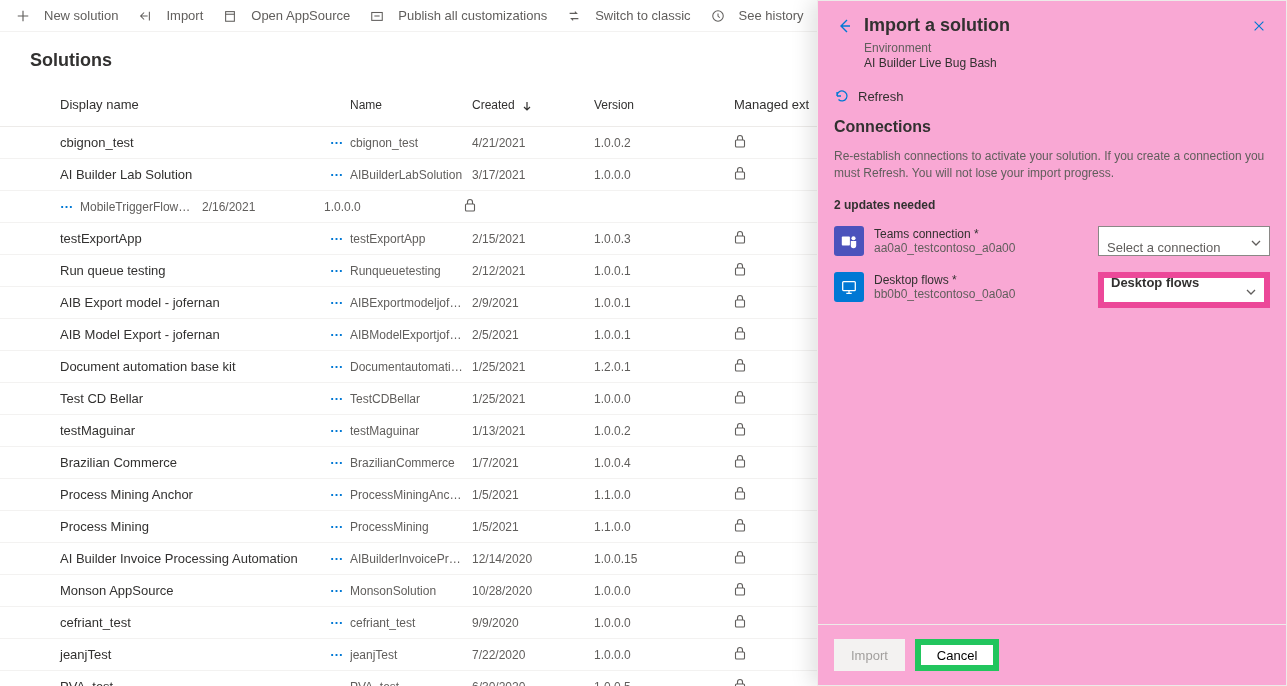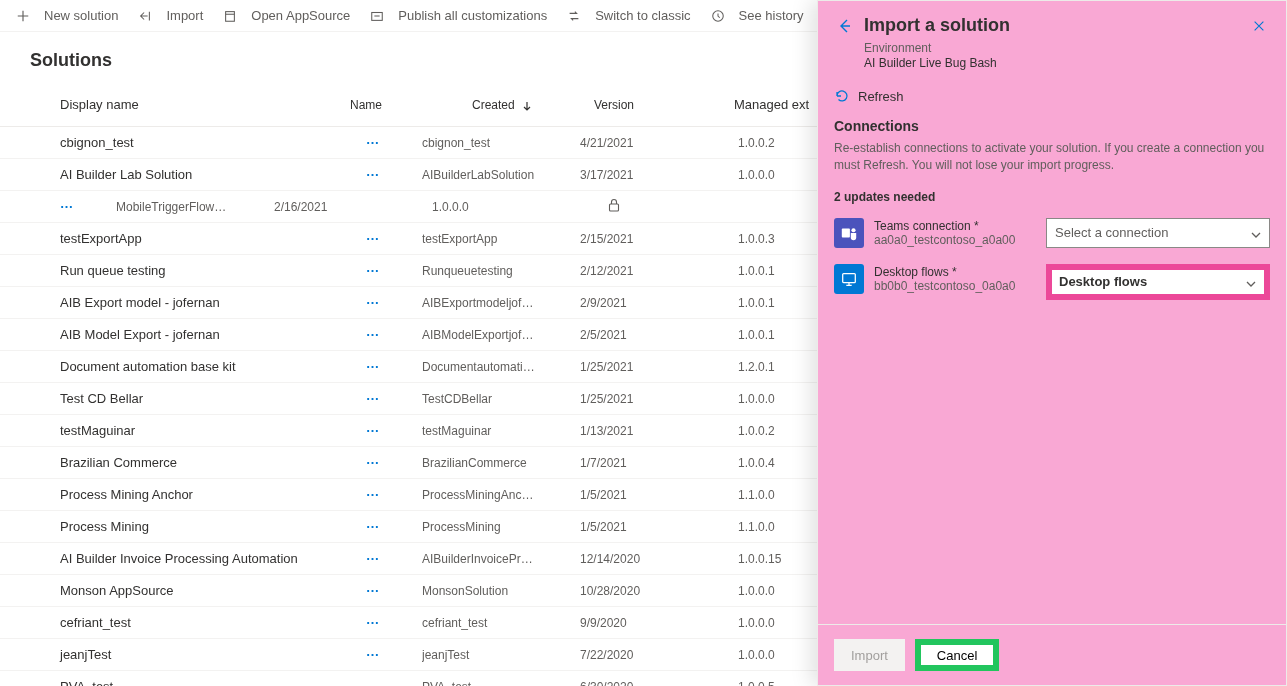--- a/index.html
+++ b/index.html
@@ -11,21 +11,21 @@
   .cmdbar .cmd .ic { width: 14px; height: 14px; display: inline-flex; align-items: center; justify-content: center; }
   .cmdbar .cmd svg { stroke: #605e5c; fill: none; }
 
   
   .main { position: absolute; left: 0; top: 32px; right: 0; bottom: 0; overflow: hidden; }
   .page-title { font-size: 18px; font-weight: 600; color: #323130; padding: 18px 30px 12px; }
 
   .grid { width: 100%; }
   .grid-head, .grid-row { display: flex; align-items: center; padding: 0 10px 0 60px; }
   .grid-head { height: 44px; border-bottom: 1px solid #edebe9; color: #605e5c; font-size: 13px; }
-  .grid-row { height: 32px; border-bottom: 1px solid #f3f2f1; font-size: 13px; gap: 36px; }
+  .grid-row { height: 32px; border-bottom: 1px solid #f3f2f1; font-size: 13px; }
   .col-disp { width: 270px; }
   .col-actions { width: 20px; color: #0078d4; font-weight: bold; letter-spacing: 1px; cursor: pointer; }
   .col-name { width: 122px; color: #605e5c; font-size: 12px; overflow: hidden; text-overflow: ellipsis; white-space: nowrap; padding-right:8px;}
   .col-created { width: 122px; color: #605e5c; font-size: 12px; }
   .col-version { width: 140px; color: #605e5c; font-size: 12px; }
   .col-managed { width: 80px; display:flex; align-items:center; color:#605e5c;}
   .grid-head .col-actions { visibility:hidden; }
   .grid-head .col-disp, .grid-head .col-name, .grid-head .col-created, .grid-head .col-version, .grid-head .col-managed { color:#323130; }
   .grid-row .col-disp { color:#323130; }
   .lock-ic { width:12px; height:14px; }
@@ -36,33 +36,33 @@
   .panel-head { display:flex; align-items:flex-start; padding: 14px 16px 4px 16px; }
   .panel-back { width:22px; height:22px; margin-right:8px; cursor:pointer; display:flex; align-items:center; justify-content:center;}
   .panel-title { font-size: 18px; font-weight:600; flex:1;}
   .panel-close { width:22px; height:22px; cursor:pointer; display:flex; align-items:center; justify-content:center; }
   .panel-sub { padding: 0 16px 0 46px; font-size:12px; color:#605e5c; }
   .panel-sub .env-name { color:#323130; margin-top:1px; }
 
   .panel-body { padding: 18px 16px 0 16px; flex:1; overflow:auto; }
   .refresh-row { display:flex; align-items:center; gap:8px; color:#323130; cursor:pointer; margin-bottom:14px; }
   .refresh-row .ic { width:16px; height:16px; }
-  .section-title { font-weight:600; font-size:14px; margin-bottom:6px; }
+  .section-title { font-weight:600; font-size:16px; margin-bottom:12px; }
   .section-desc { font-size:12px; color:#605e5c; line-height:1.4; margin-bottom:16px; }
   .upd-needed { font-size:12px; font-weight:600; margin-bottom:14px; }
 
   .conn-row { display:flex; align-items:flex-start; margin-bottom:16px; gap:10px; }
   .conn-icon { width:30px; height:30px; border-radius:3px; display:flex; align-items:center; justify-content:center; flex-shrink:0; }
   .conn-icon.teams { background:#4b53bc; }
   .conn-icon.desktop { background:#0078d4; }
   .conn-icon svg { fill:#fff; }
   .conn-label { flex:1; min-width:0; padding-top:1px;}
   .conn-label .ln1 { font-size:12px; color:#323130; }
   .conn-label .ln2 { font-size:12px; color:#605e5c; word-break:break-all;}
-  .conn-select { width:224px; height:30px; border:1px solid #8a8886; background:#fff; display:flex; align-items:center; padding:0 8px; font-size:13px; cursor:pointer; position:relative; }
+  .conn-select { width:172px; height:30px; border:1px solid #8a8886; background:#fff; display:flex; align-items:flex-end; padding:0 8px; font-size:13px; cursor:pointer; position:relative; }
   .conn-select.active { border:6px solid #ec4899; padding:12px 7px;font-weight:bold; }
   .conn-select .chev { position:absolute; right:8px; top:50%; transform:translateY(-50%); width:10px; height:10px; }
   .conn-select .sel-text { color:#323130; }
   .conn-select.placeholder .sel-text { color:#605e5c; }
 
   .panel-foot { display:flex; gap:10px; padding:14px 16px; border-top:1px solid #edebe9; }
   .btn { height:32px; padding:0 16px; border:6px solid #22c55e; background:#fff; font-size:13px; cursor:pointer; }
   .btn.primary { background:#f3f2f1; color:#a19f9d; border:1px solid #f3f2f1; cursor:default; }
 </style>
 </head>

